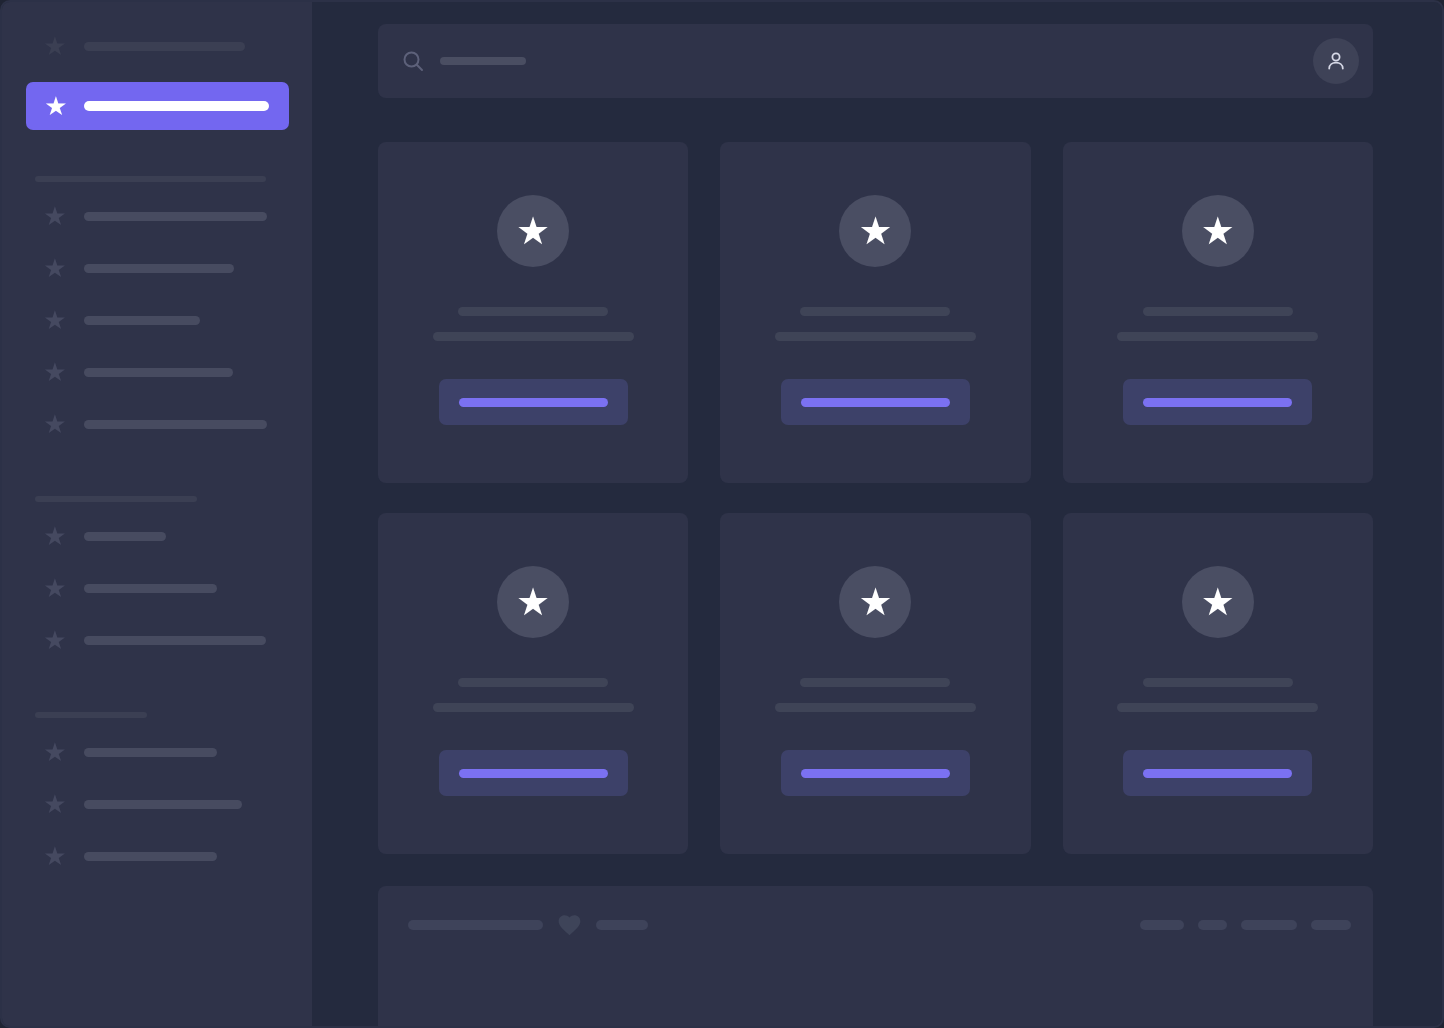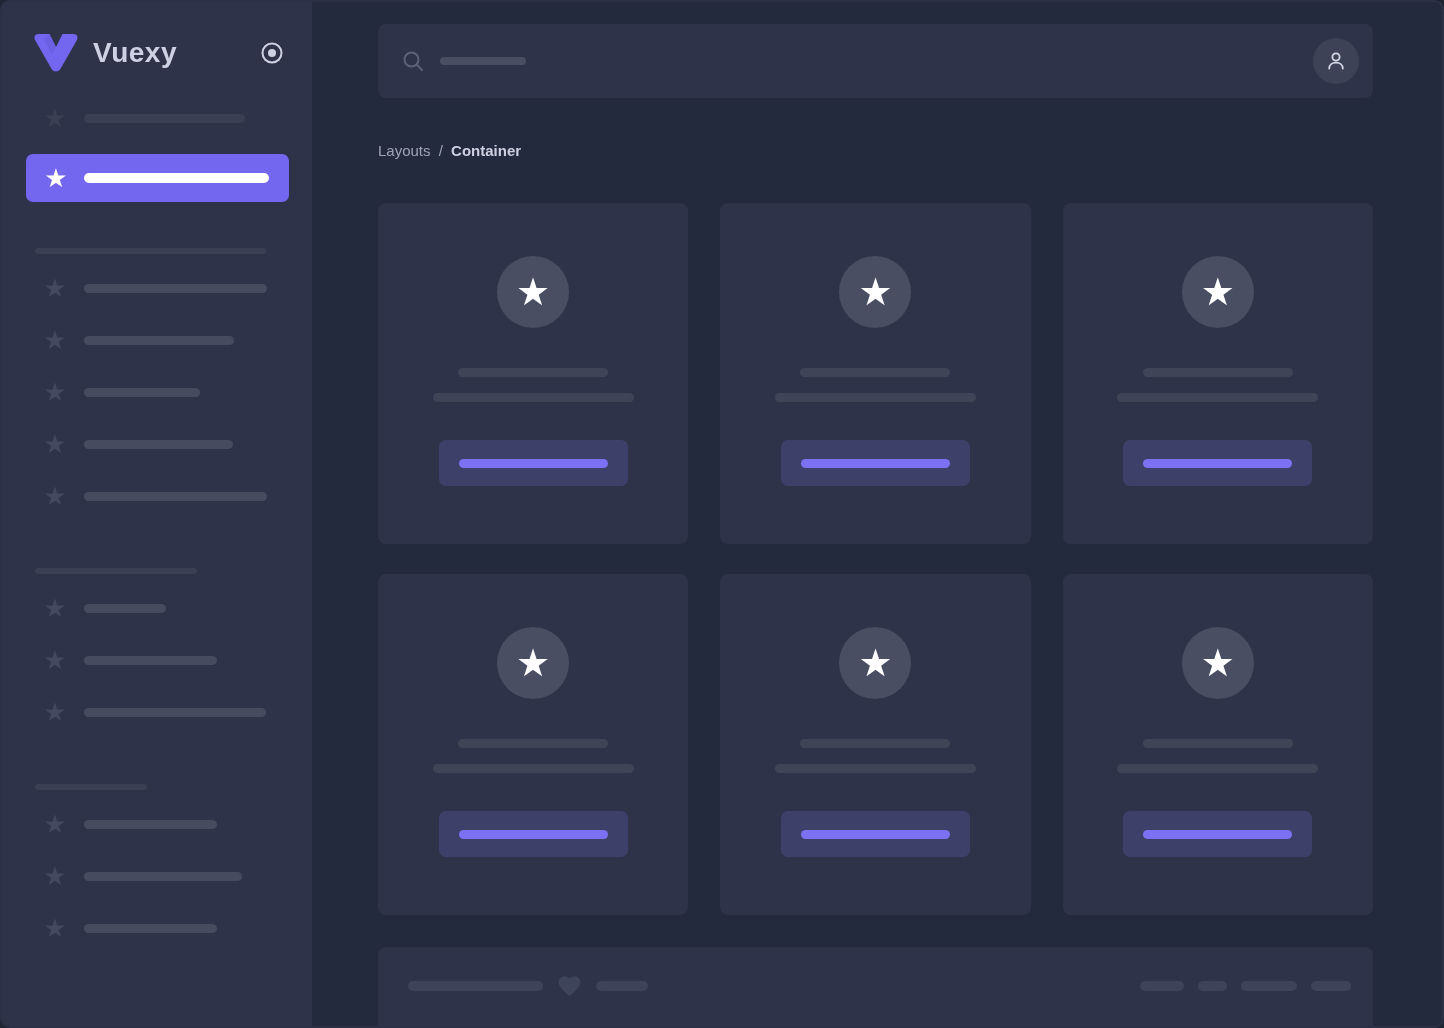--- a/index.html
+++ b/index.html
@@ -134,31 +134,20 @@
   .footer-bar { height:10px; border-radius:5px; background:#3e435a; }
   .heart-wrap { margin:-8px 13px 0 13px; }
   .footer-right { margin-left:auto; display:flex; gap:14px; }
 </style>
 </head>
 <body>
 
 <div class="frame">
 
   <aside class="sidebar">
-    <div class="logo-row">
-      <svg class="logo-mark" viewBox="0 0 48 42">
-        <path d="M6.5,2 H17.5 L24,15 30.5,2 H41.5 C45,2 46.6,5 44.8,8.2 L28.5,36.8 C26.4,40.4 21.6,40.4 19.5,36.8 L3.2,8.2 C1.4,5 3,2 6.5,2 Z" fill="#7367f0"></path>
-        <path d="M17.5,2 24,15 19.6,23 11.9,6.8 Z" fill="#665cda" opacity="0.55"></path>
-      </svg>
-      <div class="logo-text">Vuexy</div>
-      <svg class="toggle-icon" viewBox="0 0 24 24">
-        <circle cx="12" cy="12" r="9.5" fill="none" stroke="#cfd2e2" stroke-width="2"></circle>
-        <circle cx="12" cy="12" r="4" fill="#cfd2e2"></circle>
-      </svg>
-    </div>
 
     <div class="nav-item dim">
       <span class="star-icon">★</span>
       <div class="skeleton-bar" id="top-item-bar" style="width: 161px;"></div>
     </div>
 
     <div class="nav-item-active">
       <span class="star-icon">★</span>
       <div class="skeleton-bar" id="active-item-bar" style="width: 185px;"></div>
     </div>
@@ -229,25 +218,20 @@
       </svg>
       <div class="search-placeholder" id="search-placeholder-bar" style="width: 86px;"></div>
       <div class="header-avatar">
         <svg width="24" height="24" viewBox="0 0 24 24">
           <circle cx="12" cy="8" r="3.6" fill="none" stroke="#d6d8e6" stroke-width="1.8"></circle>
           <path d="M5.2,19.5 C5.2,15.6 8.3,13.6 12,13.6 C15.7,13.6 18.8,15.6 18.8,19.5" fill="none" stroke="#d6d8e6" stroke-width="1.8" stroke-linecap="round"></path>
         </svg>
       </div>
     </div>
 
-    <div class="breadcrumb">
-      <span class="crumb-parent">Layouts</span>
-      <span class="crumb-sep">/</span>
-      <span class="crumb-current">Container</span>
-    </div>
 
     <div class="card-grid" id="card-grid">
   <div class="card">
     <div class="card-avatar">
       <span class="star-icon">★</span>
     </div>
     <div class="card-line l1" style="width: 150px;"></div>
     <div class="card-line l2" style="width: 201px;"></div>
     <div class="card-button">
       <div class="card-button-bar" style="width: 149px;"></div>

